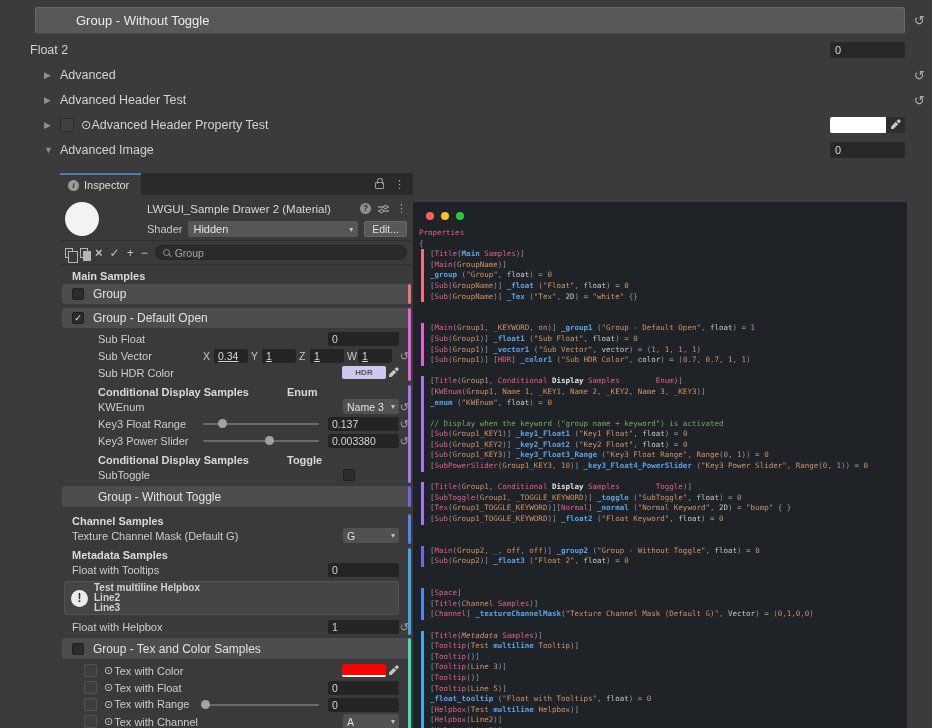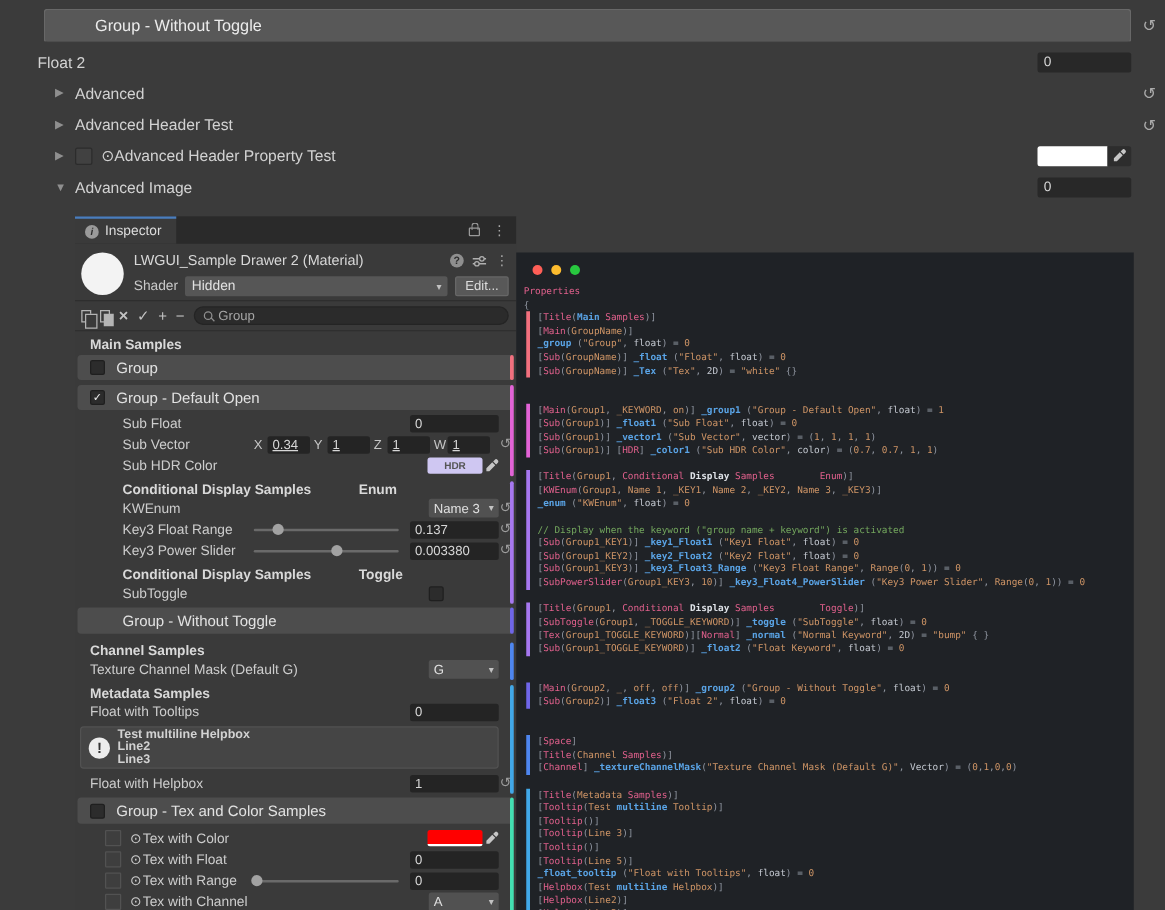--- a/index.html
+++ b/index.html
@@ -37,21 +37,21 @@
   .info::after { content:"i"; }
   .tabbar-sp { flex:1; }
   .tabbar-ic { display:flex; align-items:center; gap:10px; padding-right:8px; color:#9f9f9f; }
   .lock { width:9px; height:7px; border:1px solid #9a9a9a; border-radius:1px; position:relative; display:inline-block; margin-top:3px; }
   .lock::before { content:""; position:absolute; top:-5px; left:1px; width:4px; height:5px;
                   border:1px solid #9a9a9a; border-bottom:none; border-radius:3px 3px 0 0; }
   .kebab { font-size:11px; color:#a8a8a8; }
 
   .mat-header { height:46px; border-bottom:1px solid #2e2e2e; display:flex; padding:4px 6px 0 5px; }
   .mat-prev { width:34px; height:34px; border-radius:50%; background:#f3f3f3; margin:3px 8px 0 0; flex:0 0 auto; }
-  .mat-main { flex:1; min-width:0; }
+  .mat-main { flex:1; min-width:0;margin-left:40px; }
   .mat-title-row { display:flex; align-items:center; height:19px; }
   .mat-title { font-size:11.5px; color:#d8d8d8; white-space:nowrap; overflow:hidden; flex:1; }
   .mat-ic { display:flex; align-items:center; gap:7px; color:#a8a8a8; }
   .help { width:11px; height:11px; border-radius:50%; background:#8f8f8f; color:#2c2c2c; font-size:8.5px;
           font-weight:bold; text-align:center; line-height:11px; }
   .help::after { content:"?"; }
   .shader-row { display:flex; align-items:center; height:18px; margin-top:2px; gap:6px; }
   .shader-lbl { font-size:11px; color:#c9c9c9; flex:0 0 auto; }
   .shader-dd { flex:1; height:16px; background:#565656; border-radius:2px; display:flex; align-items:center;
                padding:0 5px; font-size:11px; color:#e2e2e2; }
@@ -460,21 +460,21 @@
           <div class="cl"><span style="color: rgb(144, 150, 161);">[</span><span style="color: rgb(224, 96, 140);">Sub</span><span style="color: rgb(144, 150, 161);">(</span><span style="color: rgb(207, 149, 102);">Group2</span><span style="color: rgb(144, 150, 161);">)] </span><span style="color: rgb(90, 164, 230); font-weight: bold;">_float3</span><span style="color: rgb(144, 150, 161);"> (</span><span style="color: rgb(207, 149, 102);">"Float 2"</span><span style="color: rgb(144, 150, 161);">, </span><span style="color: rgb(196, 201, 209);">float</span><span style="color: rgb(144, 150, 161);">) = </span><span style="color: rgb(207, 149, 102);">0</span></div>
         </div>
         <div class="spacer" style="height: 21.2px;"></div>
         <div class="codeblock" style="border-left-color: rgb(78, 134, 239);">
           <div class="cl"><span style="color: rgb(144, 150, 161);">[</span><span style="color: rgb(224, 96, 140);">Space</span><span style="color: rgb(144, 150, 161);">]</span></div>
           <div class="cl"><span style="color: rgb(144, 150, 161);">[</span><span style="color: rgb(224, 96, 140);">Title</span><span style="color: rgb(144, 150, 161);">(</span><span style="color: rgb(207, 149, 102);">Channel </span><span style="color: rgb(224, 96, 140);">Samples</span><span style="color: rgb(144, 150, 161);">)]</span></div>
           <div class="cl"><span style="color: rgb(144, 150, 161);">[</span><span style="color: rgb(224, 96, 140);">Channel</span><span style="color: rgb(144, 150, 161);">] </span><span style="color: rgb(90, 164, 230); font-weight: bold;">_textureChannelMask</span><span style="color: rgb(144, 150, 161);">(</span><span style="color: rgb(207, 149, 102);">"Texture Channel Mask (Default G)"</span><span style="color: rgb(144, 150, 161);">, </span><span style="color: rgb(196, 201, 209);">Vector</span><span style="color: rgb(144, 150, 161);">) = (</span><span style="color: rgb(207, 149, 102);">0</span><span style="color: rgb(144, 150, 161);">,</span><span style="color: rgb(207, 149, 102);">1</span><span style="color: rgb(144, 150, 161);">,</span><span style="color: rgb(207, 149, 102);">0</span><span style="color: rgb(144, 150, 161);">,</span><span style="color: rgb(207, 149, 102);">0</span><span style="color: rgb(144, 150, 161);">)</span></div>
         </div>
         <div class="spacer" style="height: 10.6px;"></div>
         <div class="codeblock" style="border-left-color: rgb(65, 168, 232);">
-          <div class="cl"><span style="color: rgb(144, 150, 161);">[</span><span style="color: rgb(224, 96, 140);">Title</span><span style="color: rgb(144, 150, 161);">(</span><span style="color: rgb(207, 149, 102);">Metadata </span><span style="color: rgb(224, 96, 140);">Samples</span><span style="color: rgb(144, 150, 161);">)]</span></div>
+          <div class="cl"><span style="color: rgb(144, 150, 161);">[</span><span style="color: rgb(224, 96, 140);">Title</span><span style="color: rgb(144, 150, 161);">(</span><span style="color: rgb(207, 149, 102); font-style: italic;">Metadata </span><span style="color: rgb(224, 96, 140);">Samples</span><span style="color: rgb(144, 150, 161);">)]</span></div>
           <div class="cl"><span style="color: rgb(144, 150, 161);">[</span><span style="color: rgb(224, 96, 140);">Tooltip</span><span style="color: rgb(144, 150, 161);">(</span><span style="color: rgb(207, 149, 102);">Test </span><span style="color: rgb(90, 164, 230); font-weight: bold;">multiline </span><span style="color: rgb(207, 149, 102);">Tooltip</span><span style="color: rgb(144, 150, 161);">)]</span></div>
           <div class="cl"><span style="color: rgb(144, 150, 161);">[</span><span style="color: rgb(224, 96, 140);">Tooltip</span><span style="color: rgb(144, 150, 161);">()]</span></div>
           <div class="cl"><span style="color: rgb(144, 150, 161);">[</span><span style="color: rgb(224, 96, 140);">Tooltip</span><span style="color: rgb(144, 150, 161);">(</span><span style="color: rgb(207, 149, 102);">Line 3</span><span style="color: rgb(144, 150, 161);">)]</span></div>
           <div class="cl"><span style="color: rgb(144, 150, 161);">[</span><span style="color: rgb(224, 96, 140);">Tooltip</span><span style="color: rgb(144, 150, 161);">()]</span></div>
           <div class="cl"><span style="color: rgb(144, 150, 161);">[</span><span style="color: rgb(224, 96, 140);">Tooltip</span><span style="color: rgb(144, 150, 161);">(</span><span style="color: rgb(207, 149, 102);">Line 5</span><span style="color: rgb(144, 150, 161);">)]</span></div>
           <div class="cl"><span style="color: rgb(90, 164, 230); font-weight: bold;">_float_tooltip</span><span style="color: rgb(144, 150, 161);"> (</span><span style="color: rgb(207, 149, 102);">"Float with Tooltips"</span><span style="color: rgb(144, 150, 161);">, </span><span style="color: rgb(196, 201, 209);">float</span><span style="color: rgb(144, 150, 161);">) = </span><span style="color: rgb(207, 149, 102);">0</span></div>
           <div class="cl"><span style="color: rgb(144, 150, 161);">[</span><span style="color: rgb(224, 96, 140);">Helpbox</span><span style="color: rgb(144, 150, 161);">(</span><span style="color: rgb(207, 149, 102);">Test </span><span style="color: rgb(90, 164, 230); font-weight: bold;">multiline </span><span style="color: rgb(207, 149, 102);">Helpbox</span><span style="color: rgb(144, 150, 161);">)]</span></div>
           <div class="cl"><span style="color: rgb(144, 150, 161);">[</span><span style="color: rgb(224, 96, 140);">Helpbox</span><span style="color: rgb(144, 150, 161);">(</span><span style="color: rgb(207, 149, 102);">Line2</span><span style="color: rgb(144, 150, 161);">)]</span></div>
           <div class="cl"><span style="color: rgb(144, 150, 161);">[</span><span style="color: rgb(224, 96, 140);">Helpbox</span><span style="color: rgb(144, 150, 161);">(</span><span style="color: rgb(207, 149, 102);">Line3</span><span style="color: rgb(144, 150, 161);">)]</span></div>
           <div class="cl"><span style="color: rgb(90, 164, 230); font-weight: bold;">_float_helpbox</span><span style="color: rgb(144, 150, 161);"> (</span><span style="color: rgb(207, 149, 102);">"Float with Helpbox"</span><span style="color: rgb(144, 150, 161);">, </span><span style="color: rgb(196, 201, 209);">float</span><span style="color: rgb(144, 150, 161);">) = </span><span style="color: rgb(207, 149, 102);">2</span></div>

